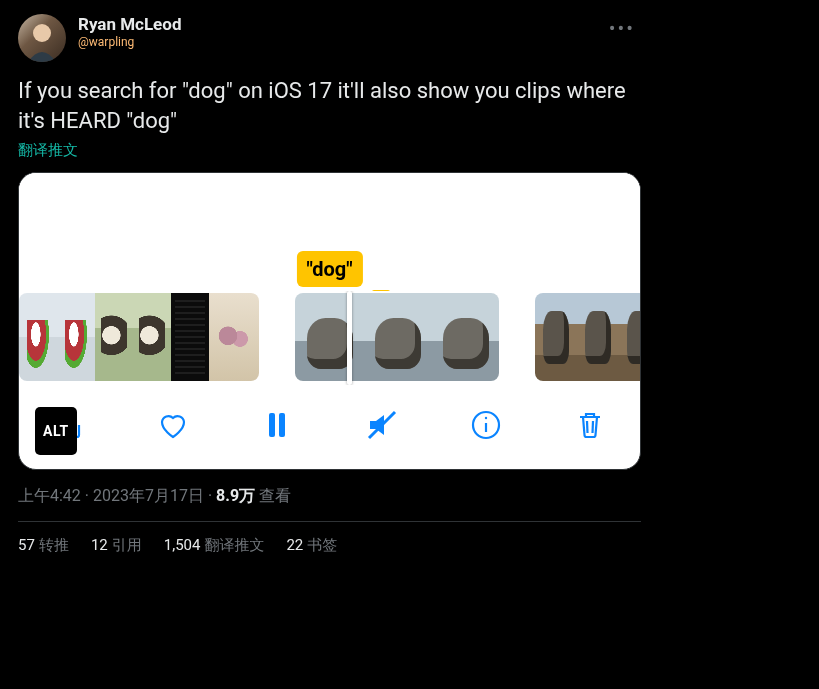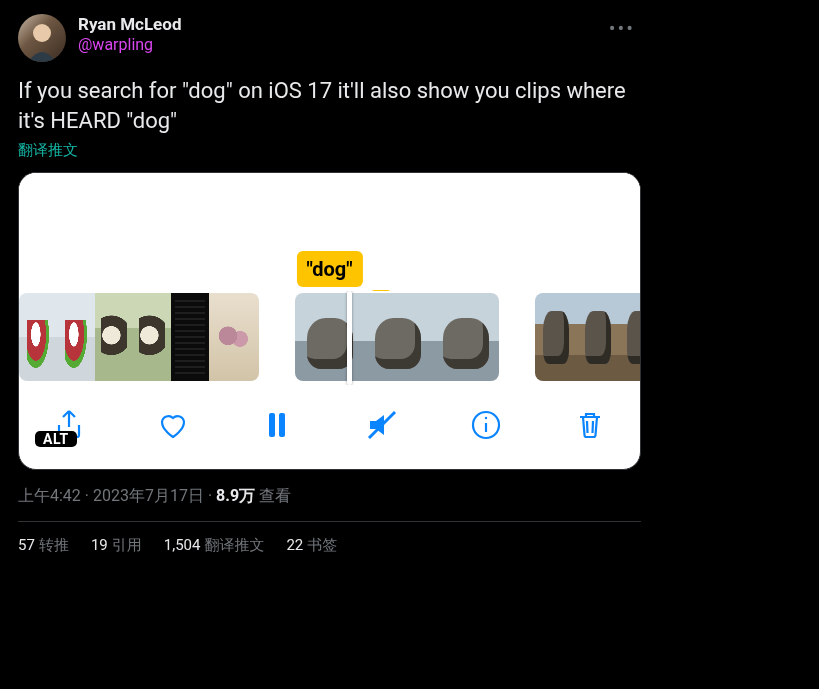--- a/index.html
+++ b/index.html
@@ -3,40 +3,40 @@
 <meta charset="utf-8">
 <style>
   * { box-sizing: border-box; margin: 0; padding: 0; }
   html, body { width: 819px; height: 689px; background: #000; font-family: -apple-system, BlinkMacSystemFont, "Segoe UI", Roboto, Helvetica, Arial, sans-serif; color: #e7e9ea; overflow: hidden; }
   .tweet { padding: 14px 18px 10px 18px; width: 659px; }
   .header { display: flex; align-items: flex-start; }
   .avatar { width: 48px; height: 48px; border-radius: 50%; flex-shrink: 0; background: linear-gradient(135deg,#c8b9a6 0%,#6e5743 40%,#3a2c21 100%); position: relative; overflow: hidden; }
   .avatar svg { position:absolute; inset:0; }
   .who { margin-left: 12px; line-height: 1.25; }
   .display-name { font-weight: 700; font-size: 17px; color: #e7e9ea; }
-  .handle { font-size: 16px; color: #d946ef; }
+  .handle { font-size: 12px; color: #fdba74; }
   .more { margin-left: auto; color: #71767b; font-size: 20px; letter-spacing: 2px; padding: 2px 6px; cursor: pointer; }
   .content { margin-top: 14px; font-size: 22px; line-height: 1.35; color: #e7e9ea; font-weight: 400; }
   .translate { margin-top: 6px; font-size: 15px; color: #14b8a6; cursor: pointer; }
   .media { margin-top: 12px; width: 100%; border-radius: 18px; background: #fff; overflow: hidden; position: relative; border: 1px solid #2f3336; }
   .media-top { height: 118px; background: #fff; position: relative; }
   .dog-label { position: absolute; left: 50%; transform: translateX(-50%); bottom: 4px; background: #ffc400; color: #000; font-weight: 700; font-size: 20px; padding: 6px 10px; border-radius: 6px; }
   .dog-tick { position:absolute; left: calc(50% + 42px); bottom:-4px; width:18px; height:5px; background:#ffc400; border-radius:2px; }
   .timeline { display: flex; align-items: center; height: 94px; background: #fff; padding: 0 0 2px 0; gap: 0; overflow:hidden; }
   .clip-group { display: flex; height: 88px; }
   .gap { width: 36px; flex-shrink:0; }
   .frame { height: 88px; background: #888; flex-shrink:0; position:relative; overflow:hidden; }
   .frame.r1 { border-top-left-radius:8px; border-bottom-left-radius:8px; }
   .frame.r2 { border-top-right-radius:8px; border-bottom-right-radius:8px; }
   .playhead { position:absolute; left: 328px; top:0; bottom:0; width:5px; background:#fff; border-radius:3px; z-index:5; box-shadow:0 0 3px rgba(0,0,0,0.4); }
   .controls { display:flex; justify-content:space-between; align-items:center; padding: 18px 28px 22px 28px; }
   .ctrl { width:44px; height:44px; display:flex; align-items:center; justify-content:center; color:#0a84ff; cursor:pointer; }
   .ctrl svg { width:36px; height:36px; stroke:#0a84ff; fill:none; stroke-width:2.2; }
   .ctrl.pause svg rect { fill:#0a84ff; stroke:none; }
-  .alt-badge { position:absolute; left:16px; bottom:22px; background:#000; color:#fff; font-weight:700; font-size:14px; padding:0 8px; border-radius:5px; letter-spacing:0.5px; }
+  .alt-badge { position:absolute; left:16px; bottom:14px; background:#000; color:#fff; font-weight:700; font-size:14px; padding:16px 8px; border-radius:5px; letter-spacing:0.5px; }
   .meta { margin-top: 16px; font-size: 16px; color:#71767b; }
   .meta .views-count { color:#e7e9ea; font-weight:700;text-align:right; }
   .divider { height:1px; background:#2f3336; margin-top:14px; }
   .stats { display:flex; gap:22px; margin-top:14px; font-size:15px; color:#71767b; }
   .stats .num { color:#e7e9ea; font-weight:400; margin-right:4px; }
   .stat { cursor:pointer; }
   
   .dogA { background: linear-gradient(#dfe6ec 50%, #cfd7dd 50%); }
   .dogA::after{content:"";position:absolute;left:20%;top:30%;width:60%;height:55%;background:radial-gradient(ellipse at 40% 30%, #fff 0 25%, #b7353a 26% 55%, #5a3 56% 70%, transparent 71%);}
   .dogB { background: linear-gradient(#cbd7b5 40%, #a6b88c 40%); }
@@ -145,17 +145,17 @@
   </div>
 
   <div class="meta">
     <span>上午4:42</span><span> · </span><span>2023年7月17日</span><span> · </span><span class="views-count">8.9万</span><span> 查看</span>
   </div>
 
   <div class="divider"></div>
 
   <div class="stats">
     <div class="stat"><span class="num">57</span><span>转推</span></div>
-    <div class="stat"><span class="num">19</span><span>引用</span></div>
+    <div class="stat"><span class="num">12</span><span>引用</span></div>
     <div class="stat"><span class="num">1,504</span><span>翻译推文</span></div>
     <div class="stat"><span class="num">22</span><span>书签</span></div>
   </div>
 </div>
 
 </body></html>

